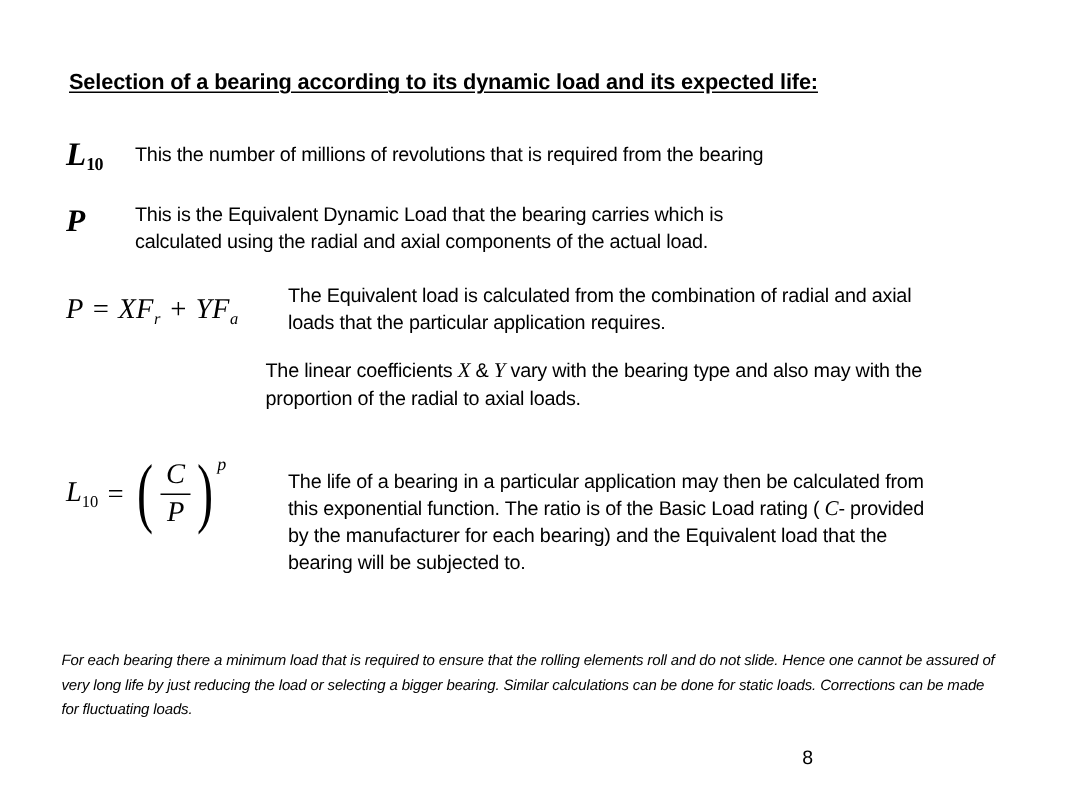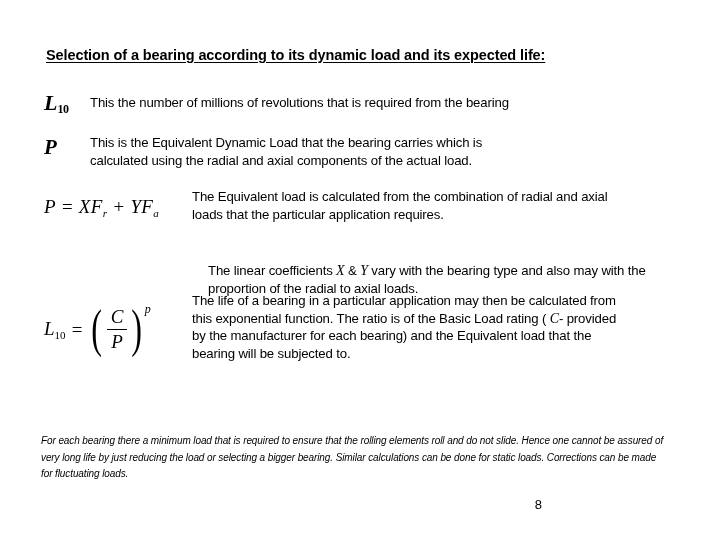--- a/index.html
+++ b/index.html
@@ -97,24 +97,23 @@
     letter-spacing: 0.3px;
   }
   #row-eq1 .sym .sub {
     font-size: 11px;
     vertical-align: -4px;
   }
   #row-eq1 .body-text { width: 435px; }
 
   
   #row-coef {
-    left: 208px;
+    left: 177px;
     top: 238px;
     width: 440px;
-    margin-top: 24px;
   }
   .inline-var {
     font-family: "Liberation Serif", serif;
     font-style: italic;
     font-size: 14px;
   }
 
   
   #row-eq2 { left: 44px; top: 292px; }
   .frac-formula {
@@ -155,21 +154,21 @@
     background: #000;
   }
   .frac .den { padding: 1px 4px 0 4px; }
   .exp {
     font-size: 12px;
     align-self: flex-start;
     position: relative;
     top: -4px;
     left: -1px;
   }
-  #row-eq2 .body-text { width: 440px; }
+  #row-eq2 .body-text { width: 440px; margin-top: 20px; }
 
   
   #row-p-value {
     left: 194px;
     top: 400px;
   }
 
   
   .footer-note {
     position: absolute;

